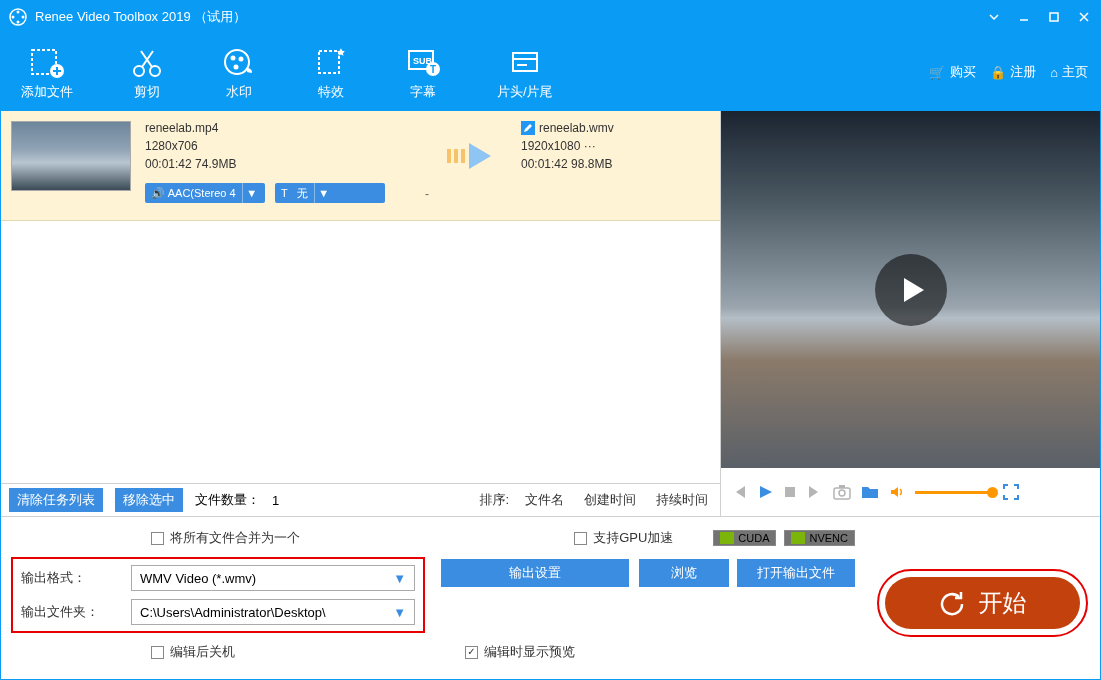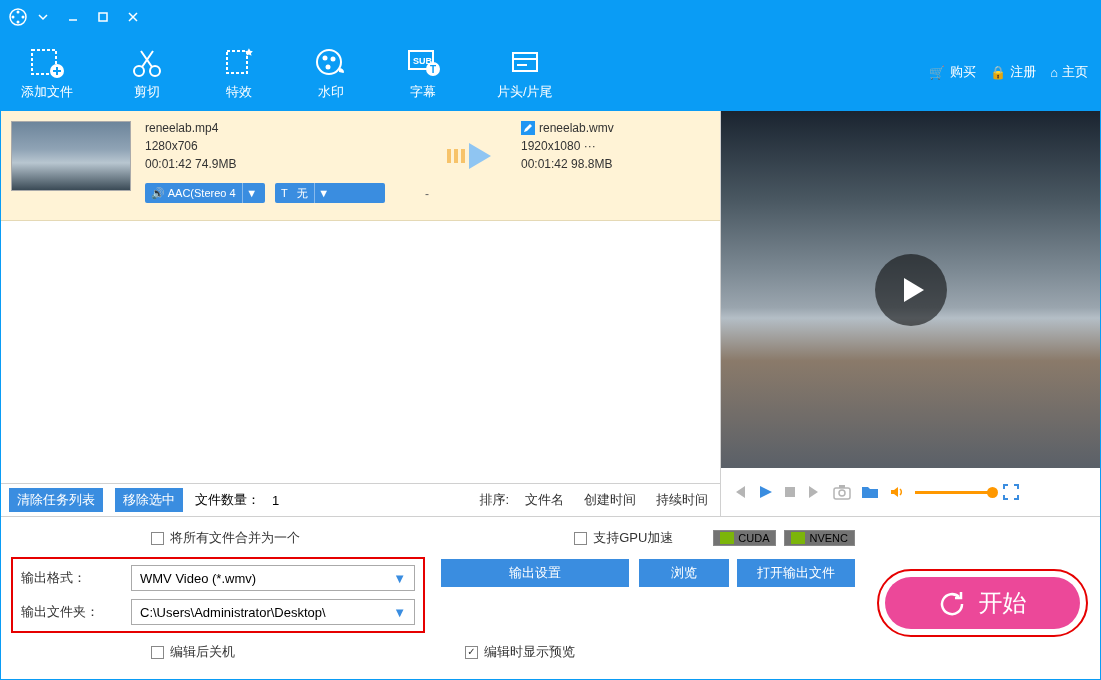--- a/index.html
+++ b/index.html
@@ -55,36 +55,37 @@
 .green-sq { width: 14px; height: 12px; background: #7cb50a; display: inline-block; }
 .form-area { border: 2px solid #e60000; padding: 6px 8px; display: grid; grid-template-columns: 100px 1fr; gap: 8px 10px; align-items: center; }
 .form-label { color: #333; }
 .combo { height: 26px; border: 1px solid #aaa; display: flex; align-items: center; padding: 0 8px; justify-content: space-between; background: #fff; cursor: pointer; }
 .combo .caret { color: #3a8de0; }
 .side-btns { display: flex; flex-direction: row; gap: 10px; align-items: flex-start; padding-top: 2px; }
 .side-btns .srow { display: flex; gap: 8px; }
 .btn-mid { background: #3a8de0; color: #fff; border: none; padding: 5px 20px; font-size: 13px; cursor: pointer; min-width: 90px; }
 .row-check2 { display: flex; align-items: center; gap: 40px; margin-left: 140px; }
 .start-wrap { display: flex; align-items: center; justify-content: center; padding: 26px 10px 10px 10px; }
-.start-btn { width: 195px; height: 52px; background: #ec4899; border-radius: 26px; display: flex; align-items: center; justify-content: center; gap: 14px; color: #fff; font-size: 24px; cursor: pointer; outline: 2px solid #e60000; outline-offset: 6px; }
+.start-btn { width: 195px; height: 52px; background: #c2410c; border-radius: 26px; display: flex; align-items: center; justify-content: center; gap: 14px; color: #fff; font-size: 24px; cursor: pointer; outline: 2px solid #e60000; outline-offset: 6px; }
 svg { display: block; }
 </style>
 </head>
 <body>
 
 <div class="titlebar">
   <span class="logo">
     <svg width="18" height="18" viewBox="0 0 18 18">
         <circle cx="9" cy="9" r="8" fill="none" stroke="#fff" stroke-width="1.5"></circle>
         <circle cx="9" cy="4" r="1.5" fill="#fff"></circle>
         <circle cx="14" cy="9" r="1.5" fill="#fff"></circle>
         <circle cx="9" cy="14" r="1.5" fill="#fff"></circle>
         <circle cx="4" cy="9" r="1.5" fill="#fff"></circle>
       </svg>
   </span>
+  <span class="title">Renee Video Toolbox 2019 （试用）</span>
   <div class="win-btns">
     <span class="win-btn">
         <svg width="12" height="12" viewBox="0 0 12 12">
           <path d="M2 4l4 4 4-4" stroke="#fff" stroke-width="1.5" fill="none"></path>
         </svg>
       </span>
     <span class="win-btn">
         <svg width="12" height="12" viewBox="0 0 12 12">
           <path d="M2 9h8" stroke="#fff" stroke-width="1.5"></path>
         </svg>
@@ -115,41 +116,41 @@
   </div>
   <div class="tool-item">
     <span class="icon">
         <svg width="36" height="34" viewBox="0 0 36 34">
           <circle cx="10" cy="26" r="5" fill="none" stroke="#fff" stroke-width="2"></circle>
           <circle cx="26" cy="26" r="5" fill="none" stroke="#fff" stroke-width="2"></circle>
           <path d="M13 22L24 6M23 22L12 6" stroke="#fff" stroke-width="2"></path>
         </svg>
       </span>
     <span>剪切</span>
-  </div>
-  <div class="tool-item">
-    <span class="icon">
-        <svg width="36" height="34" viewBox="0 0 36 34">
-          <rect x="6" y="6" width="20" height="22" fill="none" stroke="#fff" stroke-width="2" stroke-dasharray="3 2"></rect>
-          <path d="M29 7l2 4 4 .5-3 3 1 4-4-2-4 2 1-4-3-3 4-.5z" fill="#fff" transform="scale(.65) translate(14 -2)"></path>
-        </svg>
-      </span>
-    <span>特效</span>
   </div>
   <div class="tool-item">
     <span class="icon">
         <svg width="36" height="34" viewBox="0 0 36 34">
           <circle cx="16" cy="17" r="12" fill="none" stroke="#fff" stroke-width="2"></circle>
           <circle cx="12" cy="13" r="2.5" fill="#fff"></circle>
           <circle cx="20" cy="14" r="2.5" fill="#fff"></circle>
           <circle cx="15" cy="22" r="2.5" fill="#fff"></circle>
           <path d="M26 23c3 0 5 2 5 4s-3 0-5 0" fill="#fff"></path>
         </svg>
       </span>
     <span>水印</span>
+  </div>
+  <div class="tool-item">
+    <span class="icon">
+        <svg width="36" height="34" viewBox="0 0 36 34">
+          <rect x="6" y="6" width="20" height="22" fill="none" stroke="#fff" stroke-width="2" stroke-dasharray="3 2"></rect>
+          <path d="M29 7l2 4 4 .5-3 3 1 4-4-2-4 2 1-4-3-3 4-.5z" fill="#fff" transform="scale(.65) translate(14 -2)"></path>
+        </svg>
+      </span>
+    <span>特效</span>
   </div>
   <div class="tool-item">
     <span class="icon">
         <svg width="36" height="34" viewBox="0 0 36 34">
           <rect x="4" y="6" width="24" height="18" fill="none" stroke="#fff" stroke-width="2"></rect>
           <text x="8" y="19" fill="#fff" font-size="9" font-weight="bold">SUB</text>
           <circle cx="28" cy="24" r="7" fill="#fff"></circle>
           <text x="25" y="28" fill="#0a9cf5" font-size="10" font-weight="bold">T</text>
         </svg>
       </span>

